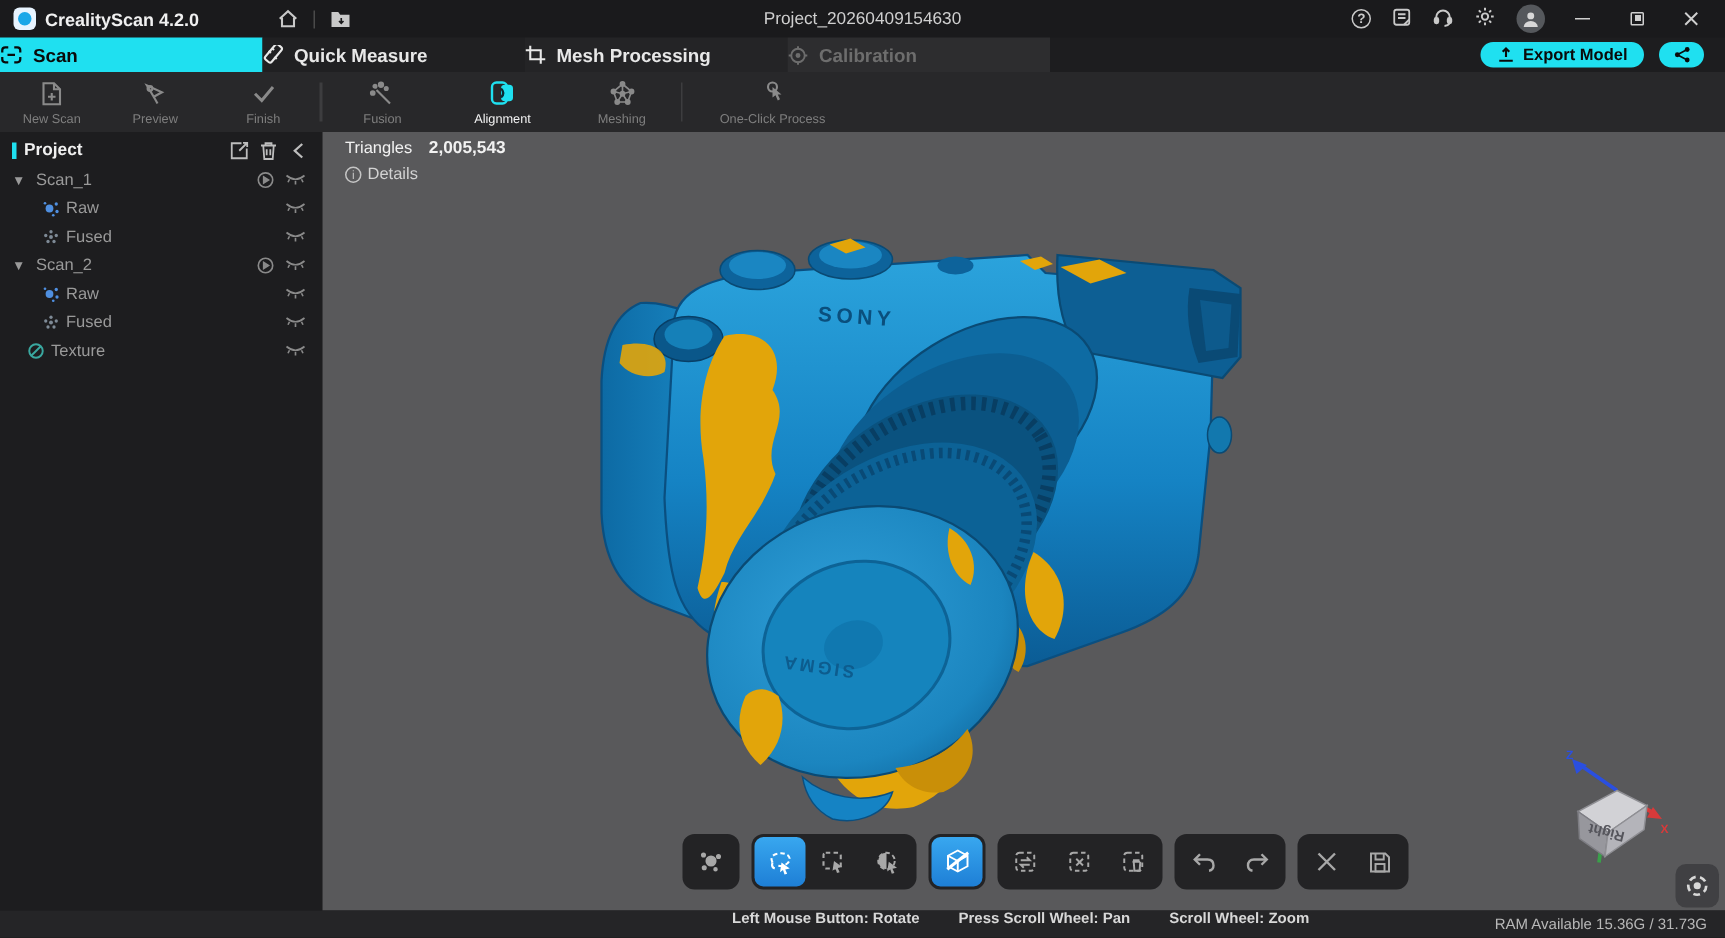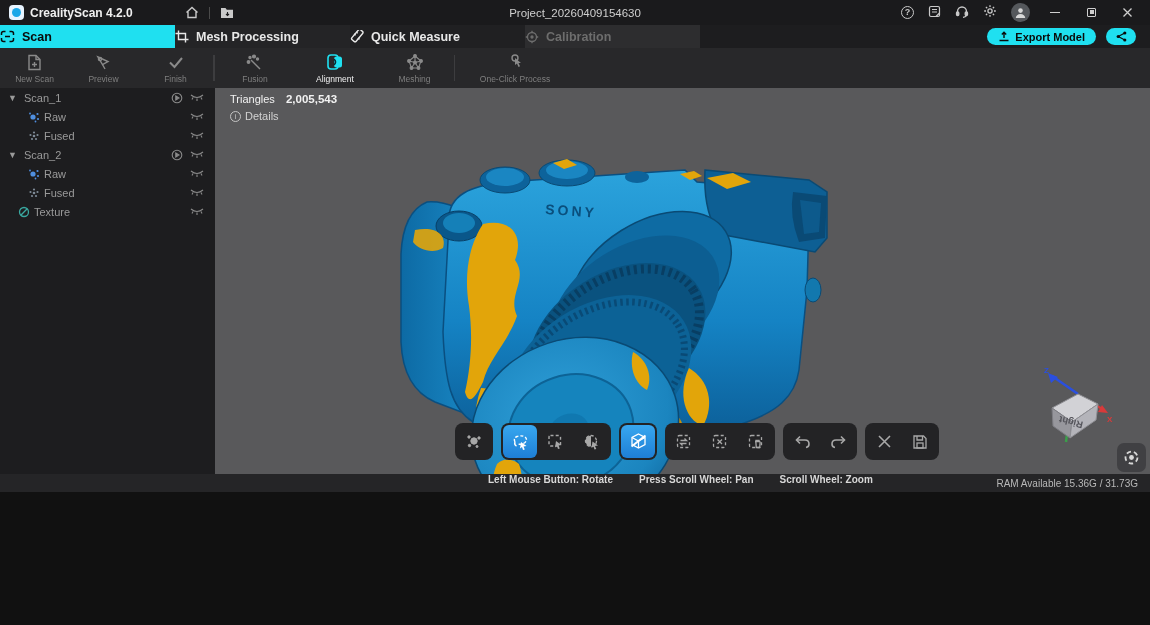--- a/index.html
+++ b/index.html
@@ -1,18 +1,18 @@
 <!DOCTYPE html>
 <html><head>
 <meta charset="utf-8">
 <style>
   * { margin:0; padding:0; box-sizing:border-box; }
   html,body { width:1150px; height:625px; overflow:hidden; background:#111; }
   body { font-family:"Liberation Sans", sans-serif; color:#ddd; font-size:12px; }
-  .app { position:relative; width:1150px; height:492px; background:#1b1b1d; }
+  .app { position:relative; width:1150px; height:625px; background:#1b1b1d; }
 
   
   .titlebar { position:absolute; top:0; left:0; right:0; height:25px; background:#1a1a1c; display:flex; align-items:center; }
   .logo { width:15px; height:15px; border-radius:4px; background:#e8f4ff; margin:0 6px 0 9px; position:relative; }
   .logo::after { content:""; position:absolute; inset:3px; border-radius:50%; background:#1aa7e8; }
   .app-title { font-weight:bold; font-size:12px; color:#f0f0f0; }
   .tb-icon { width:26px; height:21px; display:flex; align-items:center; justify-content:center; color:#c9c9c9; }
   .tb-sep { width:1px; height:12px; background:#4a4a4a; margin:0 4px; }
   .proj-title { position:absolute; left:50%; transform:translateX(-50%); color:#cfcfcf; font-size:11.5px; }
   .tb-right { position:absolute; right:0; top:0; height:25px; display:flex; align-items:center; gap:14px; padding-right:12px; }
@@ -151,32 +151,32 @@
     </div>
   </div>
 
   <div class="tabbar">
     <div class="tab active">
       <svg width="15" height="13" viewBox="0 0 15 13" fill="none" stroke="#0a0a0a" stroke-width="1.5">
           <path d="M5.5 1.5 H3.5 Q1.5 1.5 1.5 3.5 v1.5 M9.5 1.5 h2 Q13.5 1.5 13.5 3.5 v1.5 M5.5 11.5 H3.5 Q1.5 11.5 1.5 9.5 V8 M9.5 11.5 h2 Q13.5 11.5 13.5 9.5 V8 M5 6.5 h5"></path>
         </svg>
       <span>Scan</span>
     </div>
-    <div class="tab t2">
-      <svg width="14" height="13" viewBox="0 0 14 13" fill="none" stroke="#e8e8e8" stroke-width="1.4">
-          <path d="M3.5 0.5 V9.5 H13.5 M0.5 3.5 H10.5 V12.5"></path>
-        </svg>
-      <span>Mesh Processing</span>
-    </div>
     <div class="tab">
       <svg width="14" height="13" viewBox="0 0 14 13" fill="none" stroke="#e8e8e8" stroke-width="1.4">
           <rect x="4.2" y="-1" width="5.5" height="13" rx="1.5" transform="rotate(40 7 6)"></rect>
           <path d="M4 4 l1.6 1.3 M6 2 l1.6 1.3 M8 8 l1.6 1.3" transform="rotate(2 7 6)"></path>
         </svg>
       <span>Quick Measure</span>
+    </div>
+    <div class="tab t2">
+      <svg width="14" height="13" viewBox="0 0 14 13" fill="none" stroke="#e8e8e8" stroke-width="1.4">
+          <path d="M3.5 0.5 V9.5 H13.5 M0.5 3.5 H10.5 V12.5"></path>
+        </svg>
+      <span>Mesh Processing</span>
     </div>
     <div class="tab disabled">
       <svg width="14" height="14" viewBox="0 0 14 14" fill="none" stroke="#6d6d6d" stroke-width="1.3">
           <circle cx="7" cy="7" r="4.5"></circle>
           <circle cx="7" cy="7" r="1" fill="#6d6d6d"></circle>
           <path d="M7 0.8 V3 M7 11 v2.2 M0.8 7 H3 M11 7 h2.2"></path>
         </svg>
       <span>Calibration</span>
     </div>
     <div class="tabbar-right">
@@ -259,20 +259,40 @@
           <circle cx="9" cy="5" r="3"></circle>
           <path d="M9 5 V12 L11 10.5 L12.5 14 L14 13.2 L12.5 10 H15 Z" fill="#8a8a8a" stroke="none"></path>
         </svg>
       <span>One-Click Process</span>
     </div>
   </div>
 
   <div class="main">
 
     <aside class="sidebar">
+      <div class="sb-header">
+        <span class="sb-accent"></span>
+        <span class="sb-title">Project</span>
+        <span class="sb-hicon">
+          <svg width="13" height="13" viewBox="0 0 13 13" fill="none" stroke="#bdbdbd" stroke-width="1.2">
+              <path d="M11.5 5 V11.5 H1.5 V1.5 H8"></path>
+              <path d="M11.5 1.5 L6.5 6.5 M9 1.2 h2.8 v2.8"></path>
+            </svg>
+        </span>
+        <span class="sb-hicon">
+          <svg width="12" height="13" viewBox="0 0 12 13" fill="none" stroke="#bdbdbd" stroke-width="1.2">
+              <path d="M1 3 h10 M4 3 V1.5 h4 V3 M2.5 3 L3.2 12 h5.6 L9.5 3 M4.8 5.5 v4 M7.2 5.5 v4"></path>
+            </svg>
+        </span>
+        <span class="sb-hicon">
+          <svg width="8" height="11" viewBox="0 0 8 11" fill="none" stroke="#bdbdbd" stroke-width="1.5">
+              <path d="M6.5 1 L1.5 5.5 L6.5 10"></path>
+            </svg>
+        </span>
+      </div>
 
       <div class="row">
         <span class="arrow">▼</span>
         <span class="lbl">Scan_1</span>
         <span class="ric">
           <svg width="12" height="12" viewBox="0 0 12 12" fill="none" stroke="#8a8a8a" stroke-width="1.1">
               <circle cx="6" cy="6" r="4.8"></circle>
               <path d="M4.8 4 L8 6 L4.8 8 Z" fill="#8a8a8a"></path>
             </svg>
         </span>

